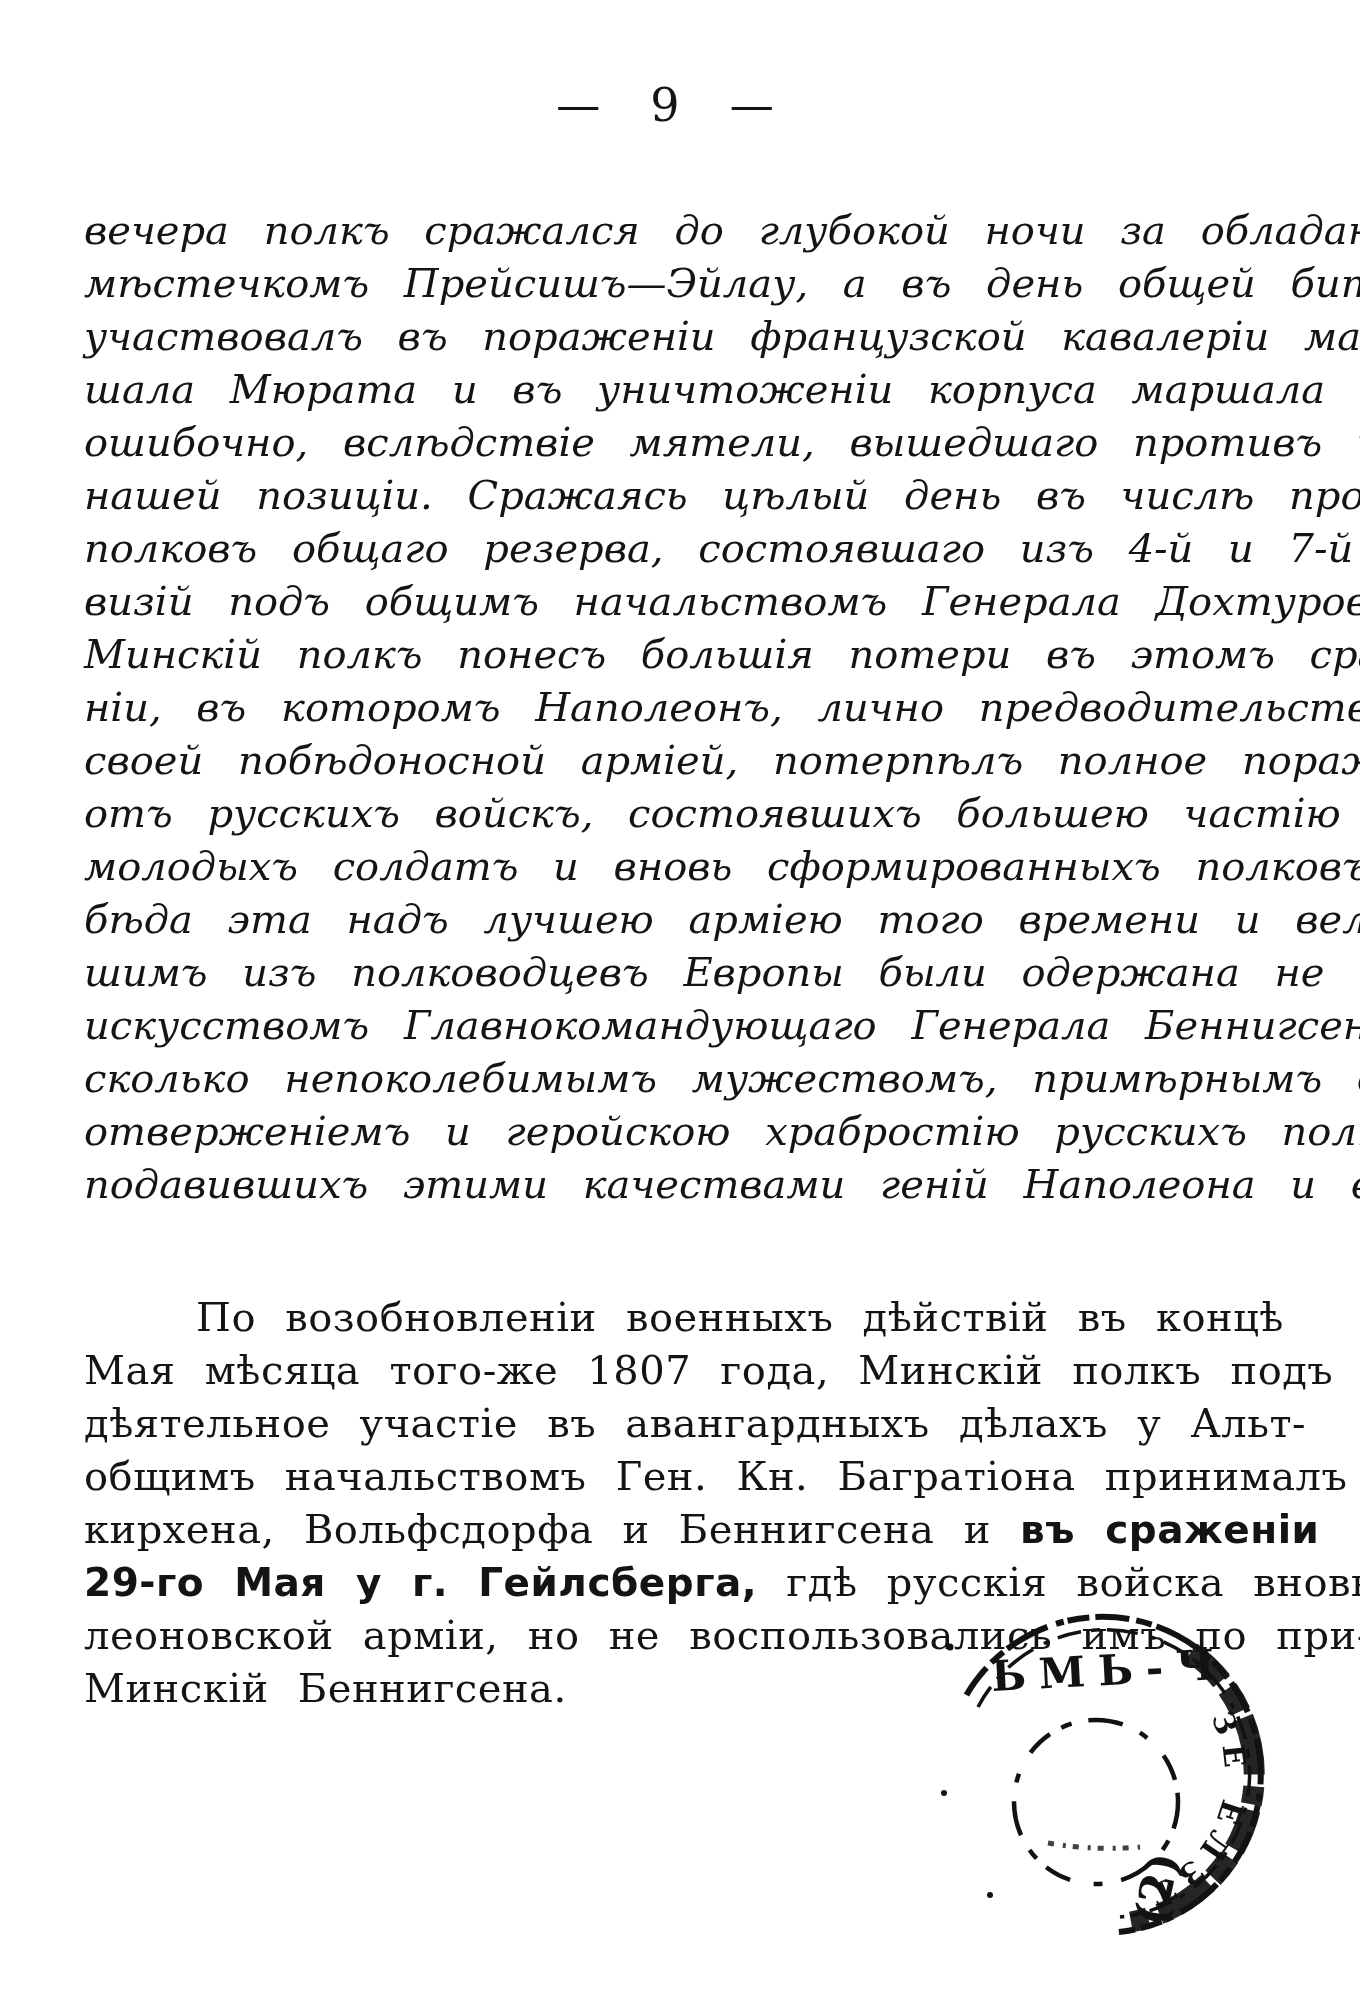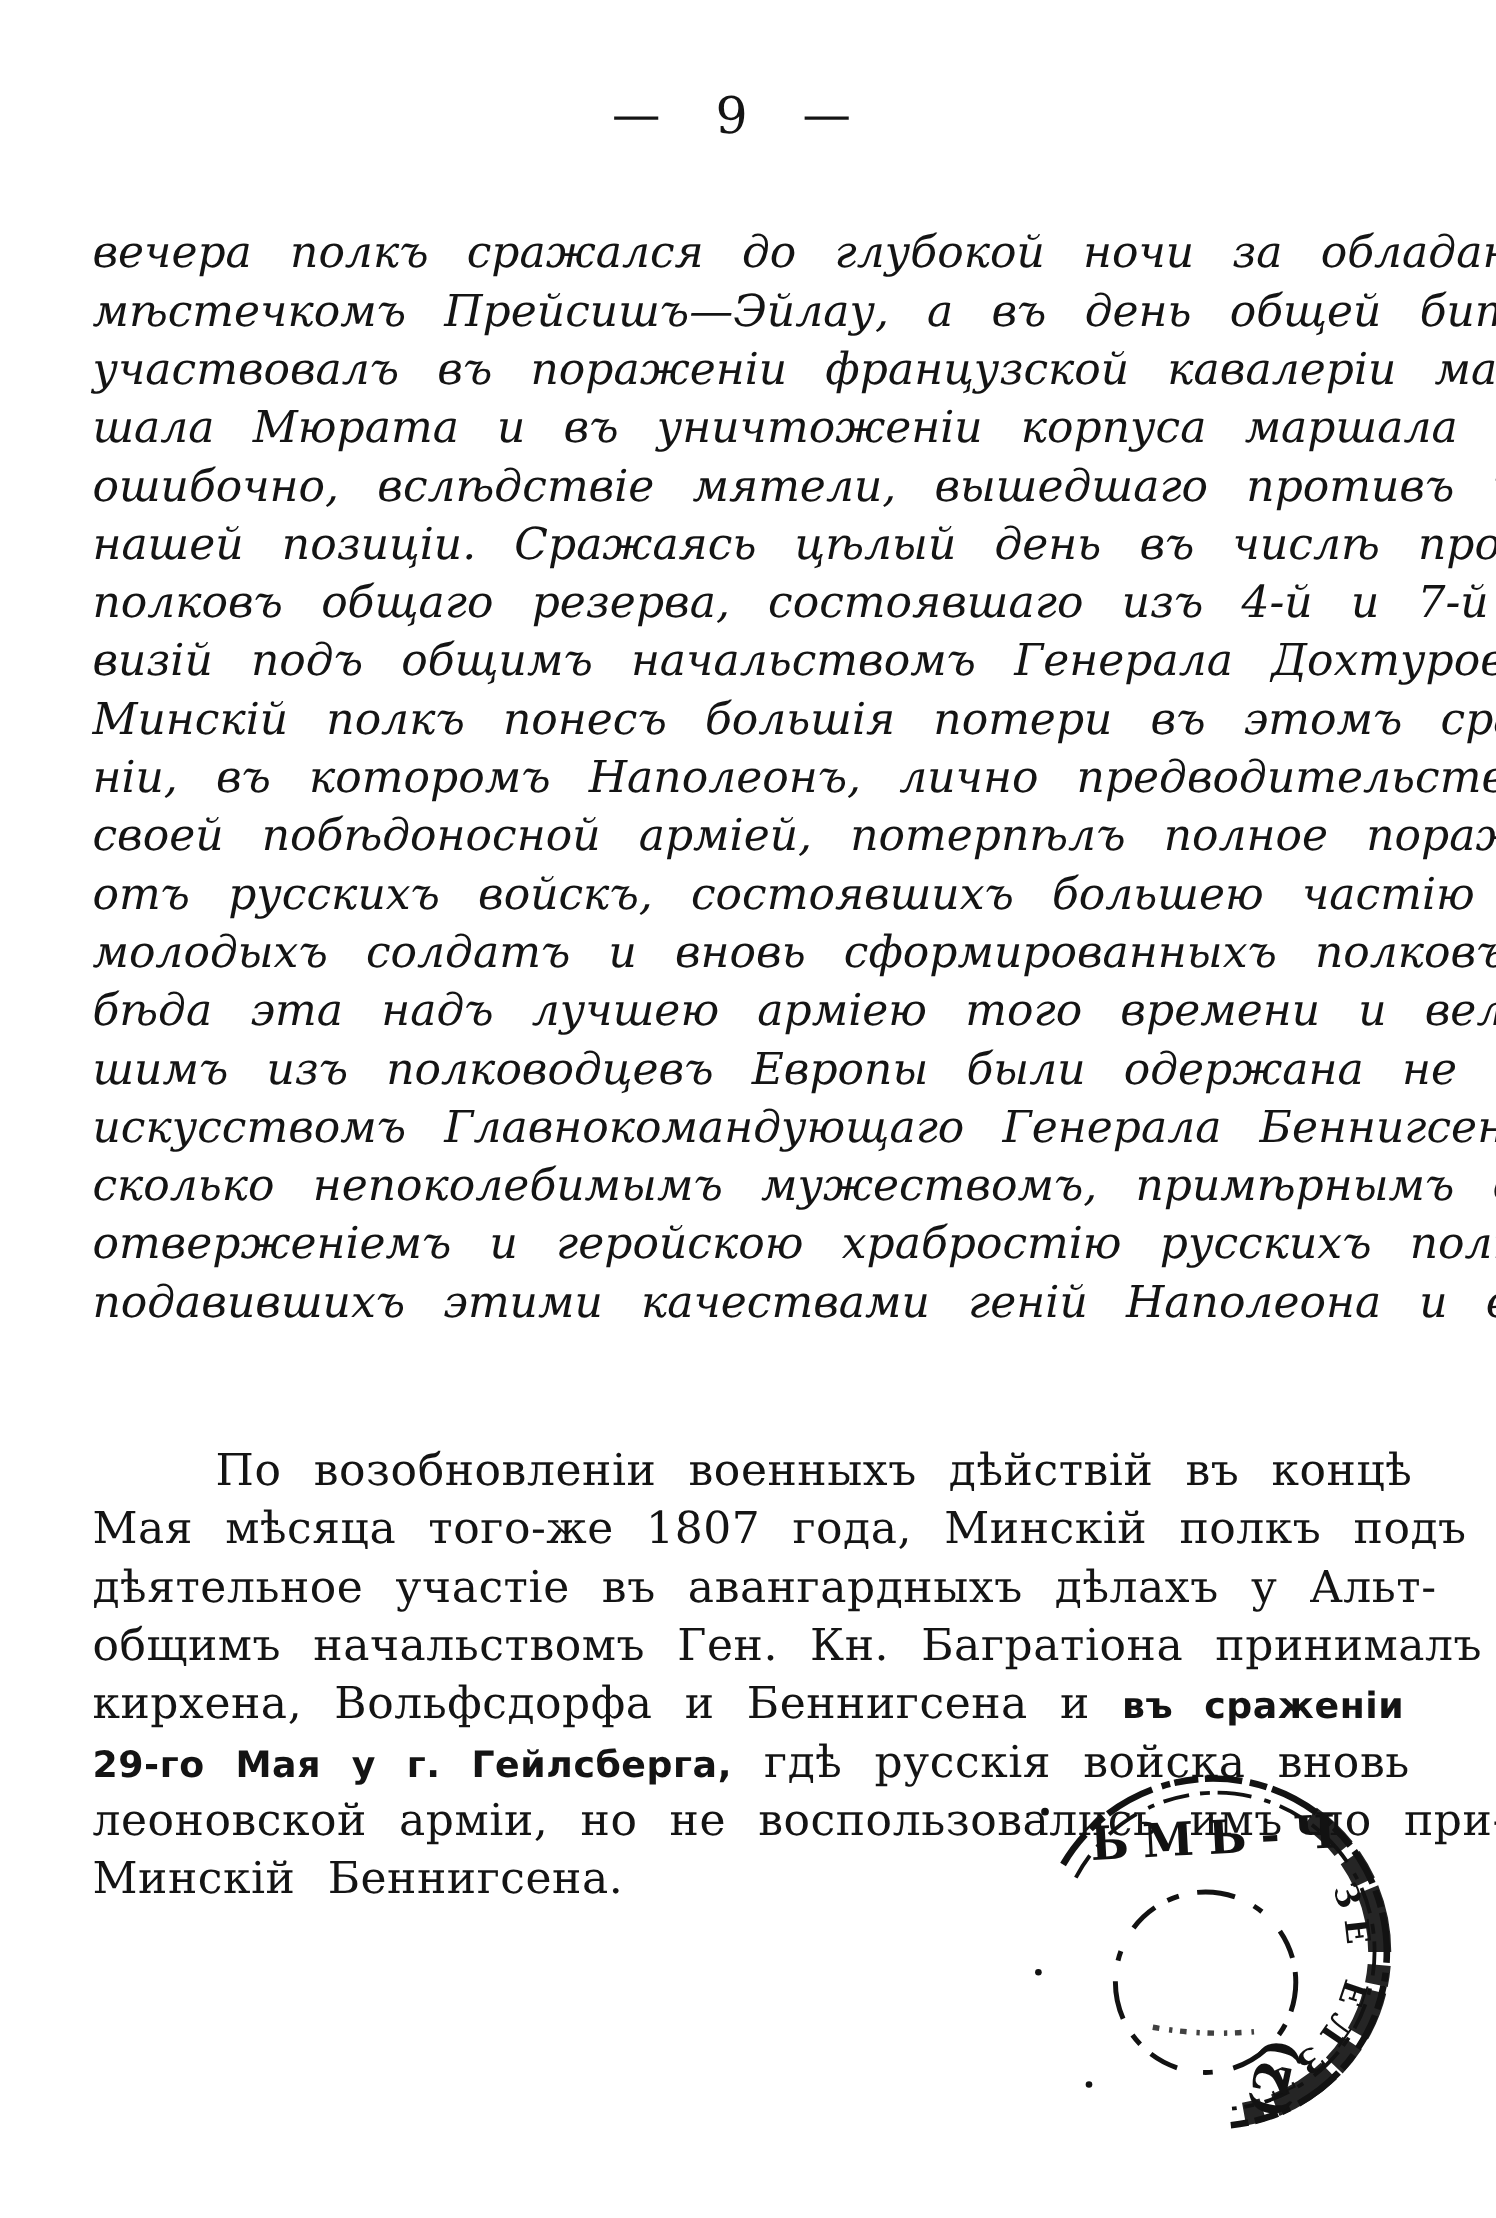--- a/index.html
+++ b/index.html
@@ -9,23 +9,23 @@
   .column{position:absolute;left:84px;top:78px;width:1162px;}
   .page-header{display:flex;justify-content:center;align-items:center;
        gap:50px;font-size:44px;line-height:54px;margin-bottom:72px;
        font-family:"DejaVu Serif",serif;}
   .page-header .num{font-size:46px;}
   .para .line{height:53px;line-height:53px;font-size:40px;
        text-align:justify;text-align-last:justify;white-space:nowrap;}
   .para .line.nojust{text-align-last:left;}
   .p-italic{font-family:"DejaVu Serif",serif;font-style:italic;word-spacing:22px;}
   .p-roman{font-family:"DejaVu Serif",serif;font-style:normal;word-spacing:16px;
-       letter-spacing:.5px;margin-top:100px;}
+       letter-spacing:.5px;margin-top:80px;}
   .seg-bold{font-family:"DejaVu Sans",sans-serif;font-weight:700;
-       font-style:normal;font-size:33px;letter-spacing:.5px;}
+       font-style:normal;font-size:39px;letter-spacing:.5px;}
   .stamp{position:absolute;left:930px;top:1595px;width:365px;height:350px;}
   .stamp svg{display:block;}
 </style>
 </head>
 <body>
 
 <div class="page">
   <div class="column">
 
     <div class="page-header">

